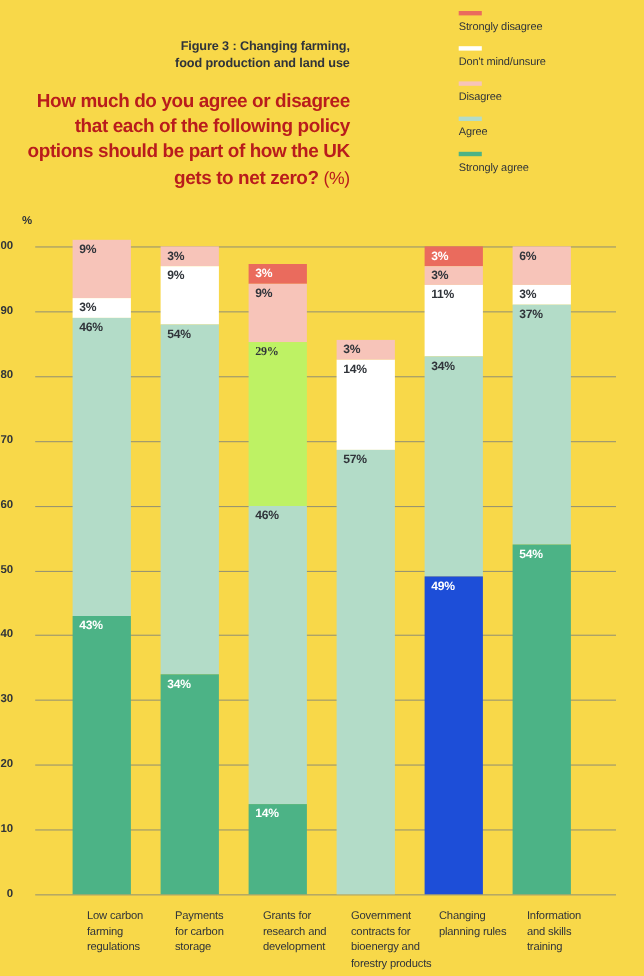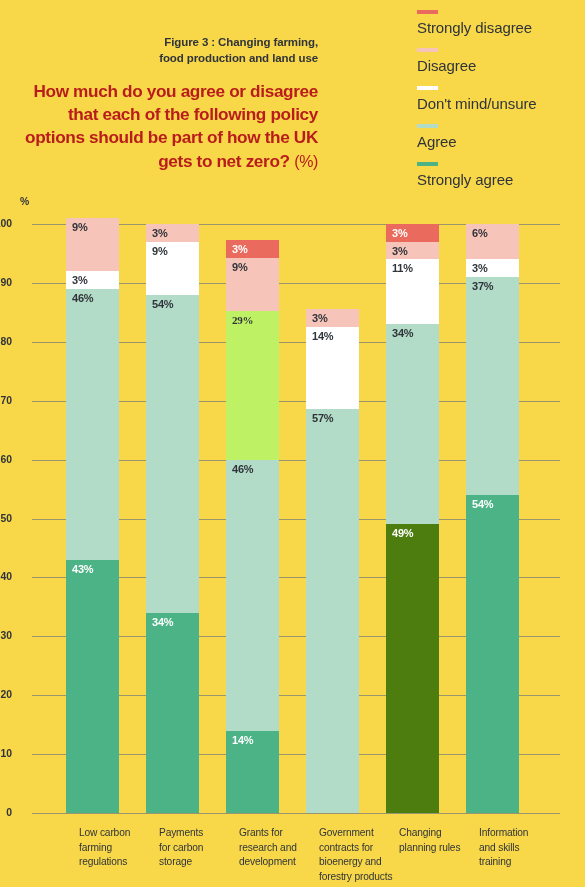--- a/index.html
+++ b/index.html
@@ -59,21 +59,21 @@
   }
   .legend-swatch {
     display: block;
     width: 21px;
     height: 4px;
     border-radius: 0;
     margin-bottom: 5px;
   }
   .legend-label {
     display: block;
-    font-size: 15px;
+    font-size: 10px;
     line-height: 1.2;
     color: #30343a;
     letter-spacing: -0.1px;
   }
 
   
   #chart {
     position: absolute;
     left: 0;
     top: 0;
@@ -157,26 +157,26 @@
 food production and land use</div>
   <h1 id="question-title"><span>How much do you agree or disagree that each of the following policy options should be part of how the UK gets to net zero?</span> <span class="unit">(%)</span></h1>
 </div>
 
 <div id="legend">
     <div class="legend-item">
       <span class="legend-swatch" style="background: rgb(234, 107, 93);"></span>
       <span class="legend-label">Strongly disagree</span>
     </div>
     <div class="legend-item">
+      <span class="legend-swatch" style="background: rgb(255, 255, 255);"></span>
+      <span class="legend-label">Don't mind/unsure</span>
+    </div>
+    <div class="legend-item">
       <span class="legend-swatch" style="background: rgb(247, 196, 185);"></span>
       <span class="legend-label">Disagree</span>
-    </div>
-    <div class="legend-item">
-      <span class="legend-swatch" style="background: rgb(255, 255, 255);"></span>
-      <span class="legend-label">Don't mind/unsure</span>
     </div>
     <div class="legend-item">
       <span class="legend-swatch" style="background: rgb(179, 220, 200);"></span>
       <span class="legend-label">Agree</span>
     </div>
     <div class="legend-item">
       <span class="legend-swatch" style="background: rgb(76, 179, 134);"></span>
       <span class="legend-label">Strongly agree</span>
     </div>
   </div>
@@ -268,21 +268,21 @@
         </div>
         <div class="segment" style="height: 17.67px; background: rgb(247, 196, 185);">
           <span class="seg-label dark">3%</span>
         </div>
         <div class="segment" style="height: 64.79px; background: rgb(255, 255, 255);">
           <span class="seg-label dark">11%</span>
         </div>
         <div class="segment" style="height: 200.26px; background: rgb(179, 220, 200);">
           <span class="seg-label dark">34%</span>
         </div>
-        <div class="segment" style="height: 288.61px; background: #4d7c0f;">
+        <div class="segment" style="height: 288.61px; background: #1d4ed8;">
           <span class="seg-label light">49%</span>
         </div>
       </div>
       <div class="bar" style="left: 434px; width: 53px;">
         <div class="segment" style="height: 35.34px; background: rgb(247, 196, 185);">
           <span class="seg-label dark">6%</span>
         </div>
         <div class="segment" style="height: 17.67px; background: rgb(255, 255, 255);">
           <span class="seg-label dark">3%</span>
         </div>

